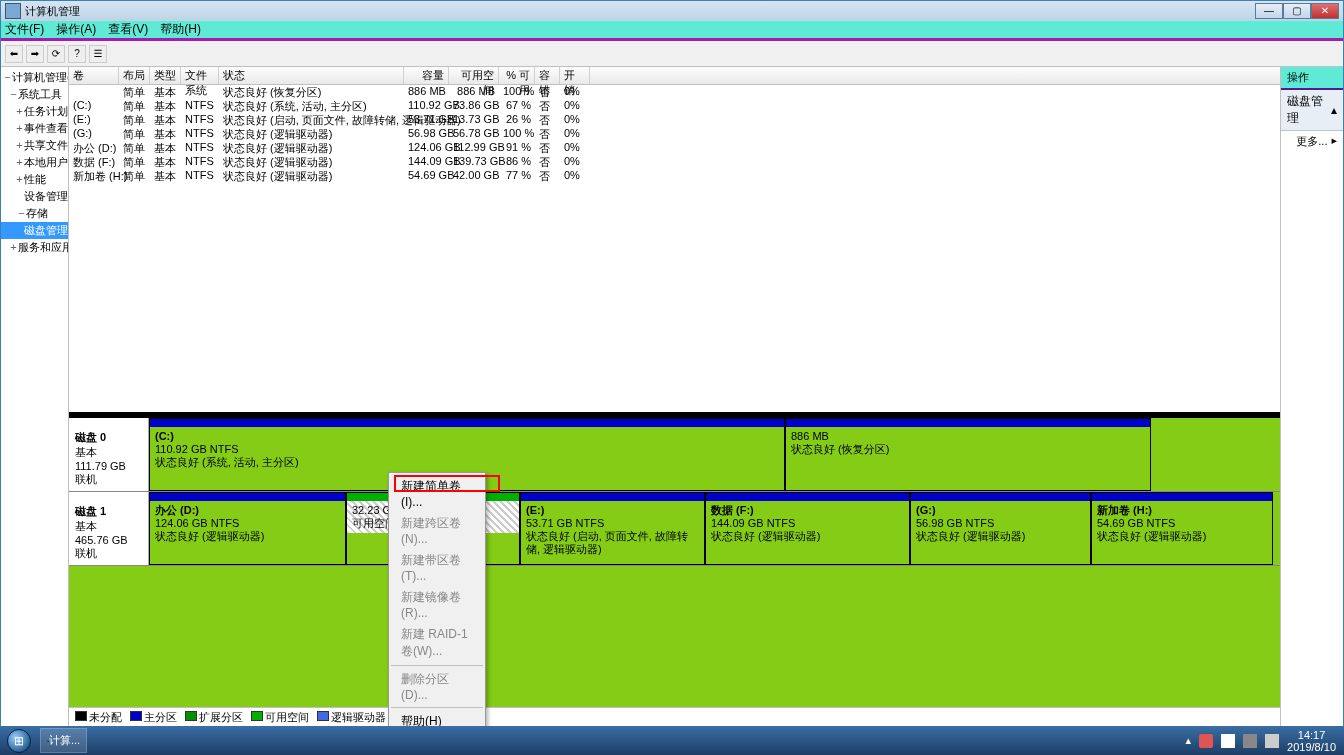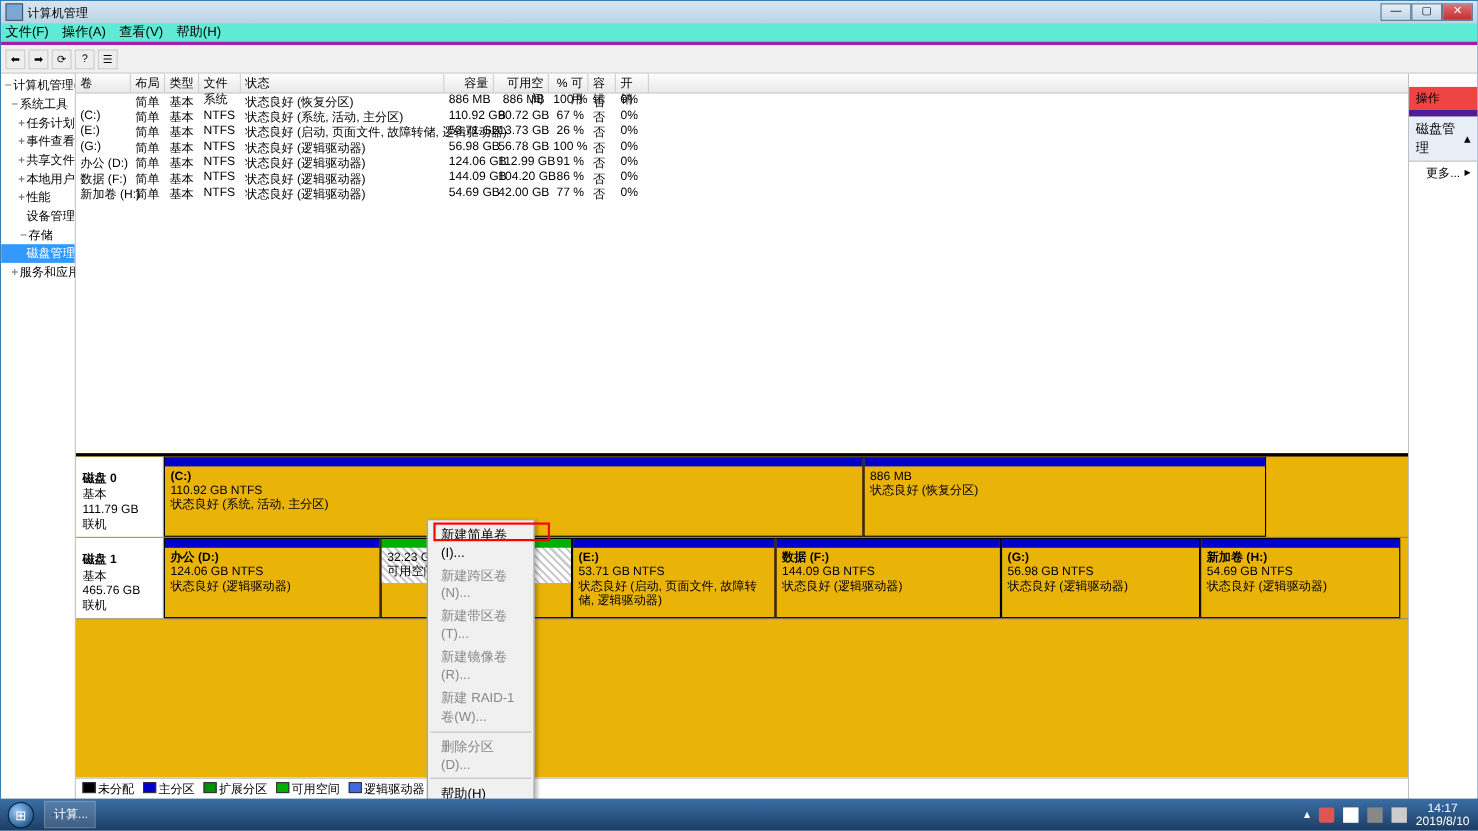--- a/index.html
+++ b/index.html
@@ -19,35 +19,35 @@
 .navtree .item { white-space: nowrap; padding: 1px 2px; cursor: default; }
 .navtree .item.sel { background: #3399ff; color: #fff; }
 .navtree .exp { display: inline-block; width: 9px; text-align: center; color: #666; }
 .main { flex: 1; display: flex; flex-direction: column; border-right: 1px solid #c0c0c0; }
 .table { flex: 0 0 345px; overflow: auto; background: #fff; }
 .thead { display: flex; background: linear-gradient(#fdfdfd,#e9e9e9); border-bottom: 1px solid #c0c0c0; height: 18px; }
 .th { border-right: 1px solid #d0d0d0; padding: 1px 4px; font-size: 11px; }
 .trow { display: flex; height: 14px; font-size: 11px; }
 .td { padding: 0 4px; white-space: nowrap; }
 .c0{width:50px}.c1{width:31px}.c2{width:31px}.c3{width:38px}.c4{width:185px}.c5{width:45px;text-align:right}.c6{width:50px;text-align:right}.c7{width:36px;text-align:right}.c8{width:25px}.c9{width:30px}
-.disks { flex: 1; background: #eab308; border-top: 3px solid #000000; overflow: auto; padding: 0; }
+.disks { flex: 1; background: #84cc16; border-top: 6px solid #000000; overflow: auto; padding: 0; }
 .diskrow { display: flex; border-bottom: 1px solid #888; margin: 0; }
 .diskhdr { width: 80px; padding: 4px 6px; font-size: 11px; background: #fff; border-right: 1px solid #aaa; }
 .diskhdr b { font-weight: bold; }
 .diskbar { flex: 1; display: flex; padding: 0; }
 .part { border: 1px solid #000; margin: 0; display: flex; flex-direction: column; font-size: 11px; }
 .part .hdr { height: 8px; }
 .part .body2 { padding: 3px 5px; line-height: 13px; }
 .blue .hdr { background: #0000cd; }
 .green .hdr { background: #00b000; }
 .hatched { background: repeating-linear-gradient(45deg, #ccc 0, #ccc 2px, #fff 2px, #fff 5px); }
 .legend { height: 20px; border-top: 1px solid #c0c0c0; display: flex; align-items: center; gap: 8px; padding: 0 6px; font-size: 11px; background: #fff; }
 .legend .sw { width: 12px; height: 10px; border: 1px solid #333; display: inline-block; margin-right: 2px; }
 .rpanel { width: 62px; background: #fff; }
-.rpanel .hdr { background: #ef4444; border-bottom: 6px solid #4c1d95; padding: 3px 6px; font-size: 11px; margin-top: 12px; }
+.rpanel .hdr { background: #5eead4; border-bottom: 2px solid #4c1d95; padding: 3px 6px; font-size: 11px; }
 .rpanel .sec { background: #e8eef6; padding: 3px 6px; font-size: 12px; border-bottom: 1px solid #c0c0c0; display:flex; justify-content:space-between; align-items:center;}
 .rpanel .link { padding: 3px 6px; font-size: 11px; color: #000; cursor: default; display:flex; justify-content:flex-end; gap:4px;}
 .ctxmenu { position: absolute; left: 388px; top: 472px; width: 98px; background: #f0f0f0; border: 1px solid #999; box-shadow: 2px 2px 4px rgba(0,0,0,0.3); padding: 2px; font-size: 12px; }
 .ctxmenu .mi { padding: 3px 10px; cursor: default; }
 .ctxmenu .mi.disabled { color: #888; }
 .ctxmenu hr { border: none; border-top: 1px solid #c0c0c0; margin: 2px 0; }
 .highlight { position: absolute; left: 394px; top: 475px; width: 106px; height: 17px; border: 2px solid #ff0000; pointer-events: none; }
 .taskbar { position: absolute; bottom: 0; left: 0; width: 1344px; height: 29px; background: linear-gradient(#3a6ea5,#1c3e66); display: flex; align-items: center; }
 .start { width: 38px; height: 29px; display: flex; align-items: center; justify-content: center; }
 .orb { width: 24px; height: 24px; border-radius: 50%; background: radial-gradient(circle at 35% 35%, #9cf, #036); border: 1px solid #024; display:flex; align-items:center; justify-content:center; font-size:12px; color:#fff;}
@@ -123,21 +123,21 @@
               <div class="td c8">否</div>
               <div class="td c9">0%</div>
             </div>
             <div class="trow">
               <div class="td c0">(C:)</div>
               <div class="td c1">简单</div>
               <div class="td c2">基本</div>
               <div class="td c3">NTFS</div>
               <div class="td c4">状态良好 (系统, 活动, 主分区)</div>
               <div class="td c5">110.92 GB</div>
-              <div class="td c6">90.72 GB</div>
+              <div class="td c6">73.86 GB</div>
               <div class="td c7">67 %</div>
               <div class="td c8">否</div>
               <div class="td c9">0%</div>
             </div>
             <div class="trow">
               <div class="td c0">(E:)</div>
               <div class="td c1">简单</div>
               <div class="td c2">基本</div>
               <div class="td c3">NTFS</div>
               <div class="td c4">状态良好 (启动, 页面文件, 故障转储, 逻辑驱动器)</div>
@@ -171,21 +171,21 @@
               <div class="td c8">否</div>
               <div class="td c9">0%</div>
             </div>
             <div class="trow">
               <div class="td c0">数据 (F:)</div>
               <div class="td c1">简单</div>
               <div class="td c2">基本</div>
               <div class="td c3">NTFS</div>
               <div class="td c4">状态良好 (逻辑驱动器)</div>
               <div class="td c5">144.09 GB</div>
-              <div class="td c6">104.20 GB</div>
+              <div class="td c6">139.73 GB</div>
               <div class="td c7">86 %</div>
               <div class="td c8">否</div>
               <div class="td c9">0%</div>
             </div>
             <div class="trow">
               <div class="td c0">新加卷 (H:)</div>
               <div class="td c1">简单</div>
               <div class="td c2">基本</div>
               <div class="td c3">NTFS</div>
               <div class="td c4">状态良好 (逻辑驱动器)</div>

